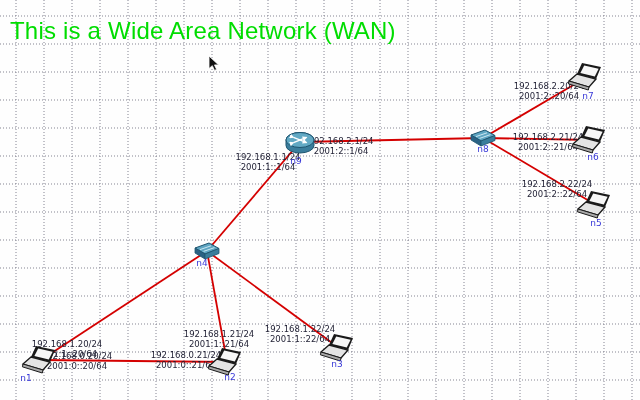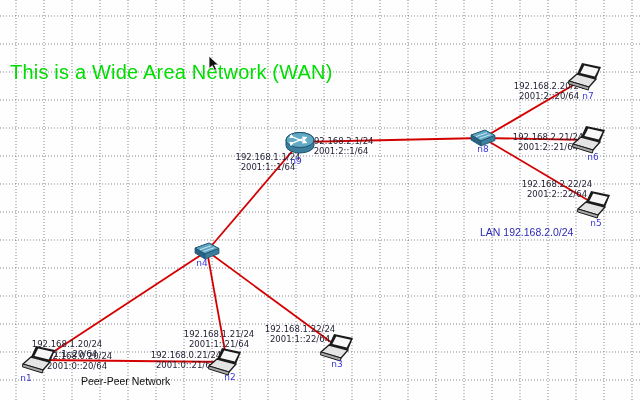--- a/index.html
+++ b/index.html
@@ -7,33 +7,31 @@
     position:relative;width:640px;height:400px;overflow:hidden;
     background-color:#fefefe;
     background-image:
       radial-gradient(circle, rgba(120,120,135,0.45) 0.6px, transparent 1.1px),
       radial-gradient(circle, rgba(120,120,135,0.45) 0.6px, transparent 1.1px);
     background-size:28px 3px, 3px 28px;
     background-position:2px 2px, 2px 2px;
     font-family:"Liberation Sans", sans-serif;
   }
   svg#diagram{position:absolute;left:0;top:0;}
-  .title{position:absolute;white-space:nowrap;font-size:20px;font-weight:400;letter-spacing:0.2px;margin-top:44px;}
+  .title{position:absolute;white-space:nowrap;font-size:24px;font-weight:400;letter-spacing:0.2px;}
   .ann{position:absolute;white-space:nowrap;font-size:10.5px;}
   .iplbl{font-family:"DejaVu Sans", sans-serif;font-size:8.5px;}
   .nodelbl{font-family:"DejaVu Sans", sans-serif;font-size:9px;}
 </style>
 </head>
 <body>
 
 <div class="canvas">
 
   <div class="title" style="left: 10px; top: 17px; color: rgb(0, 221, 0);">This is a Wide Area Network (WAN)</div>
-  <div class="ann" style="left: 480px; top: 226px; color: rgb(42, 42, 180);">LAN 192.168.2.0/24</div>
-  <div class="ann" style="left: 81px; top: 375px; color: rgb(17, 17, 17);">Peer-Peer Network</div>
 
   <svg id="diagram" width="640" height="400">
     <defs>
       <marker id="ah" viewBox="0 0 4 4" refX="3.2" refY="2" markerWidth="3.2" markerHeight="3.2" orient="auto">
         <path d="M0 0 L4 2 L0 4 Z" fill="#ffffff"></path>
       </marker>
 
       <g id="icon-router">
         <path d="M4 13 A14 7.5 0 0 1 32 13 L32 18.5 A14 7.5 0 0 1 4 18.5 Z" fill="#3a7d9c" stroke="#1e5570" stroke-width="1"></path>
         <ellipse cx="18" cy="13" rx="14" ry="7.5" fill="#62a9c4" stroke="#1e5570" stroke-width="1"></ellipse>

